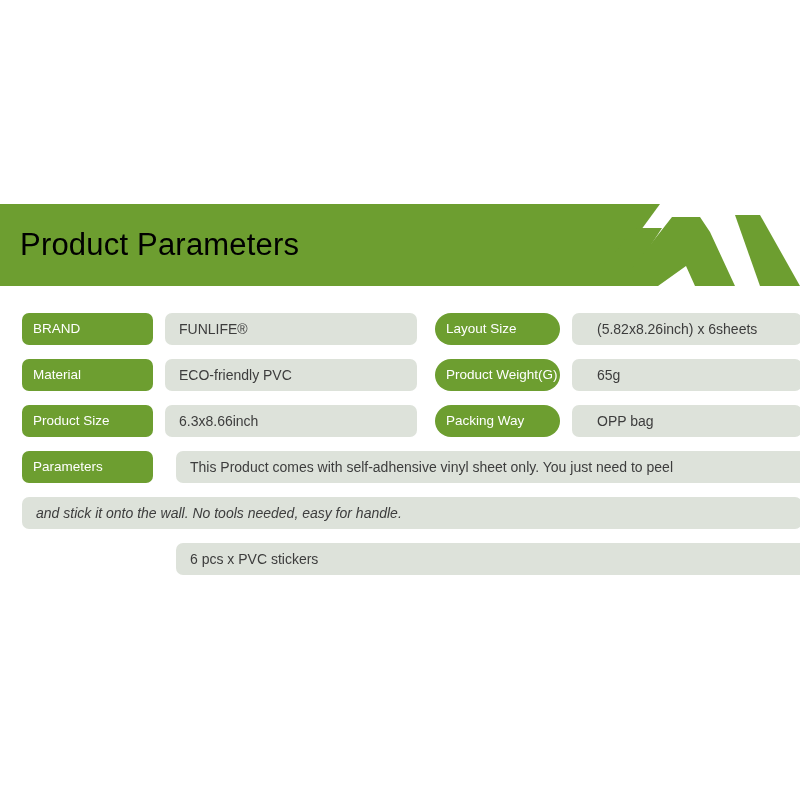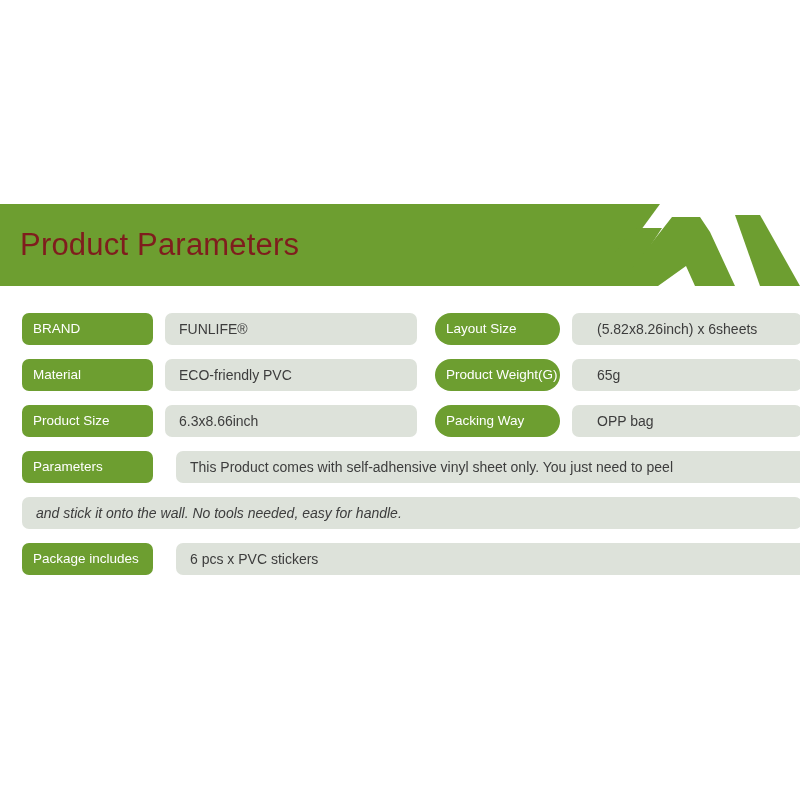--- a/index.html
+++ b/index.html
@@ -35,21 +35,21 @@
     left: 0;
     top: 0;
     display: block;
   }
   .banner-title {
     position: absolute;
     left: 20px;
     top: 0;
     height: 82px;
     line-height: 82px;
-    color: #7f1d1d;
+    color: #000000;
     font-size: 31px;
     font-weight: 400;
     letter-spacing: 0.2px;
     white-space: nowrap;
     z-index: 2;
   }
 
   
   .rows {
     position: absolute;
@@ -152,18 +152,17 @@
     <div class="row">
       <div class="cell pill col-l-label">Parameters</div>
       <div class="cell value col-wide-value">This Product comes with self-adhensive vinyl sheet only. You just need to peel</div>
     </div>
 
     <div class="row">
       <div class="cell value col-full-value">and stick it onto the wall. No tools needed, easy for handle.</div>
     </div>
 
     <div class="row">
-      <div class="cell pill col-l-label">Package includes</div>
       <div class="cell value col-wide-value">6 pcs x PVC stickers</div>
     </div>
 
   </div>
 </div>
 
 </body></html>

